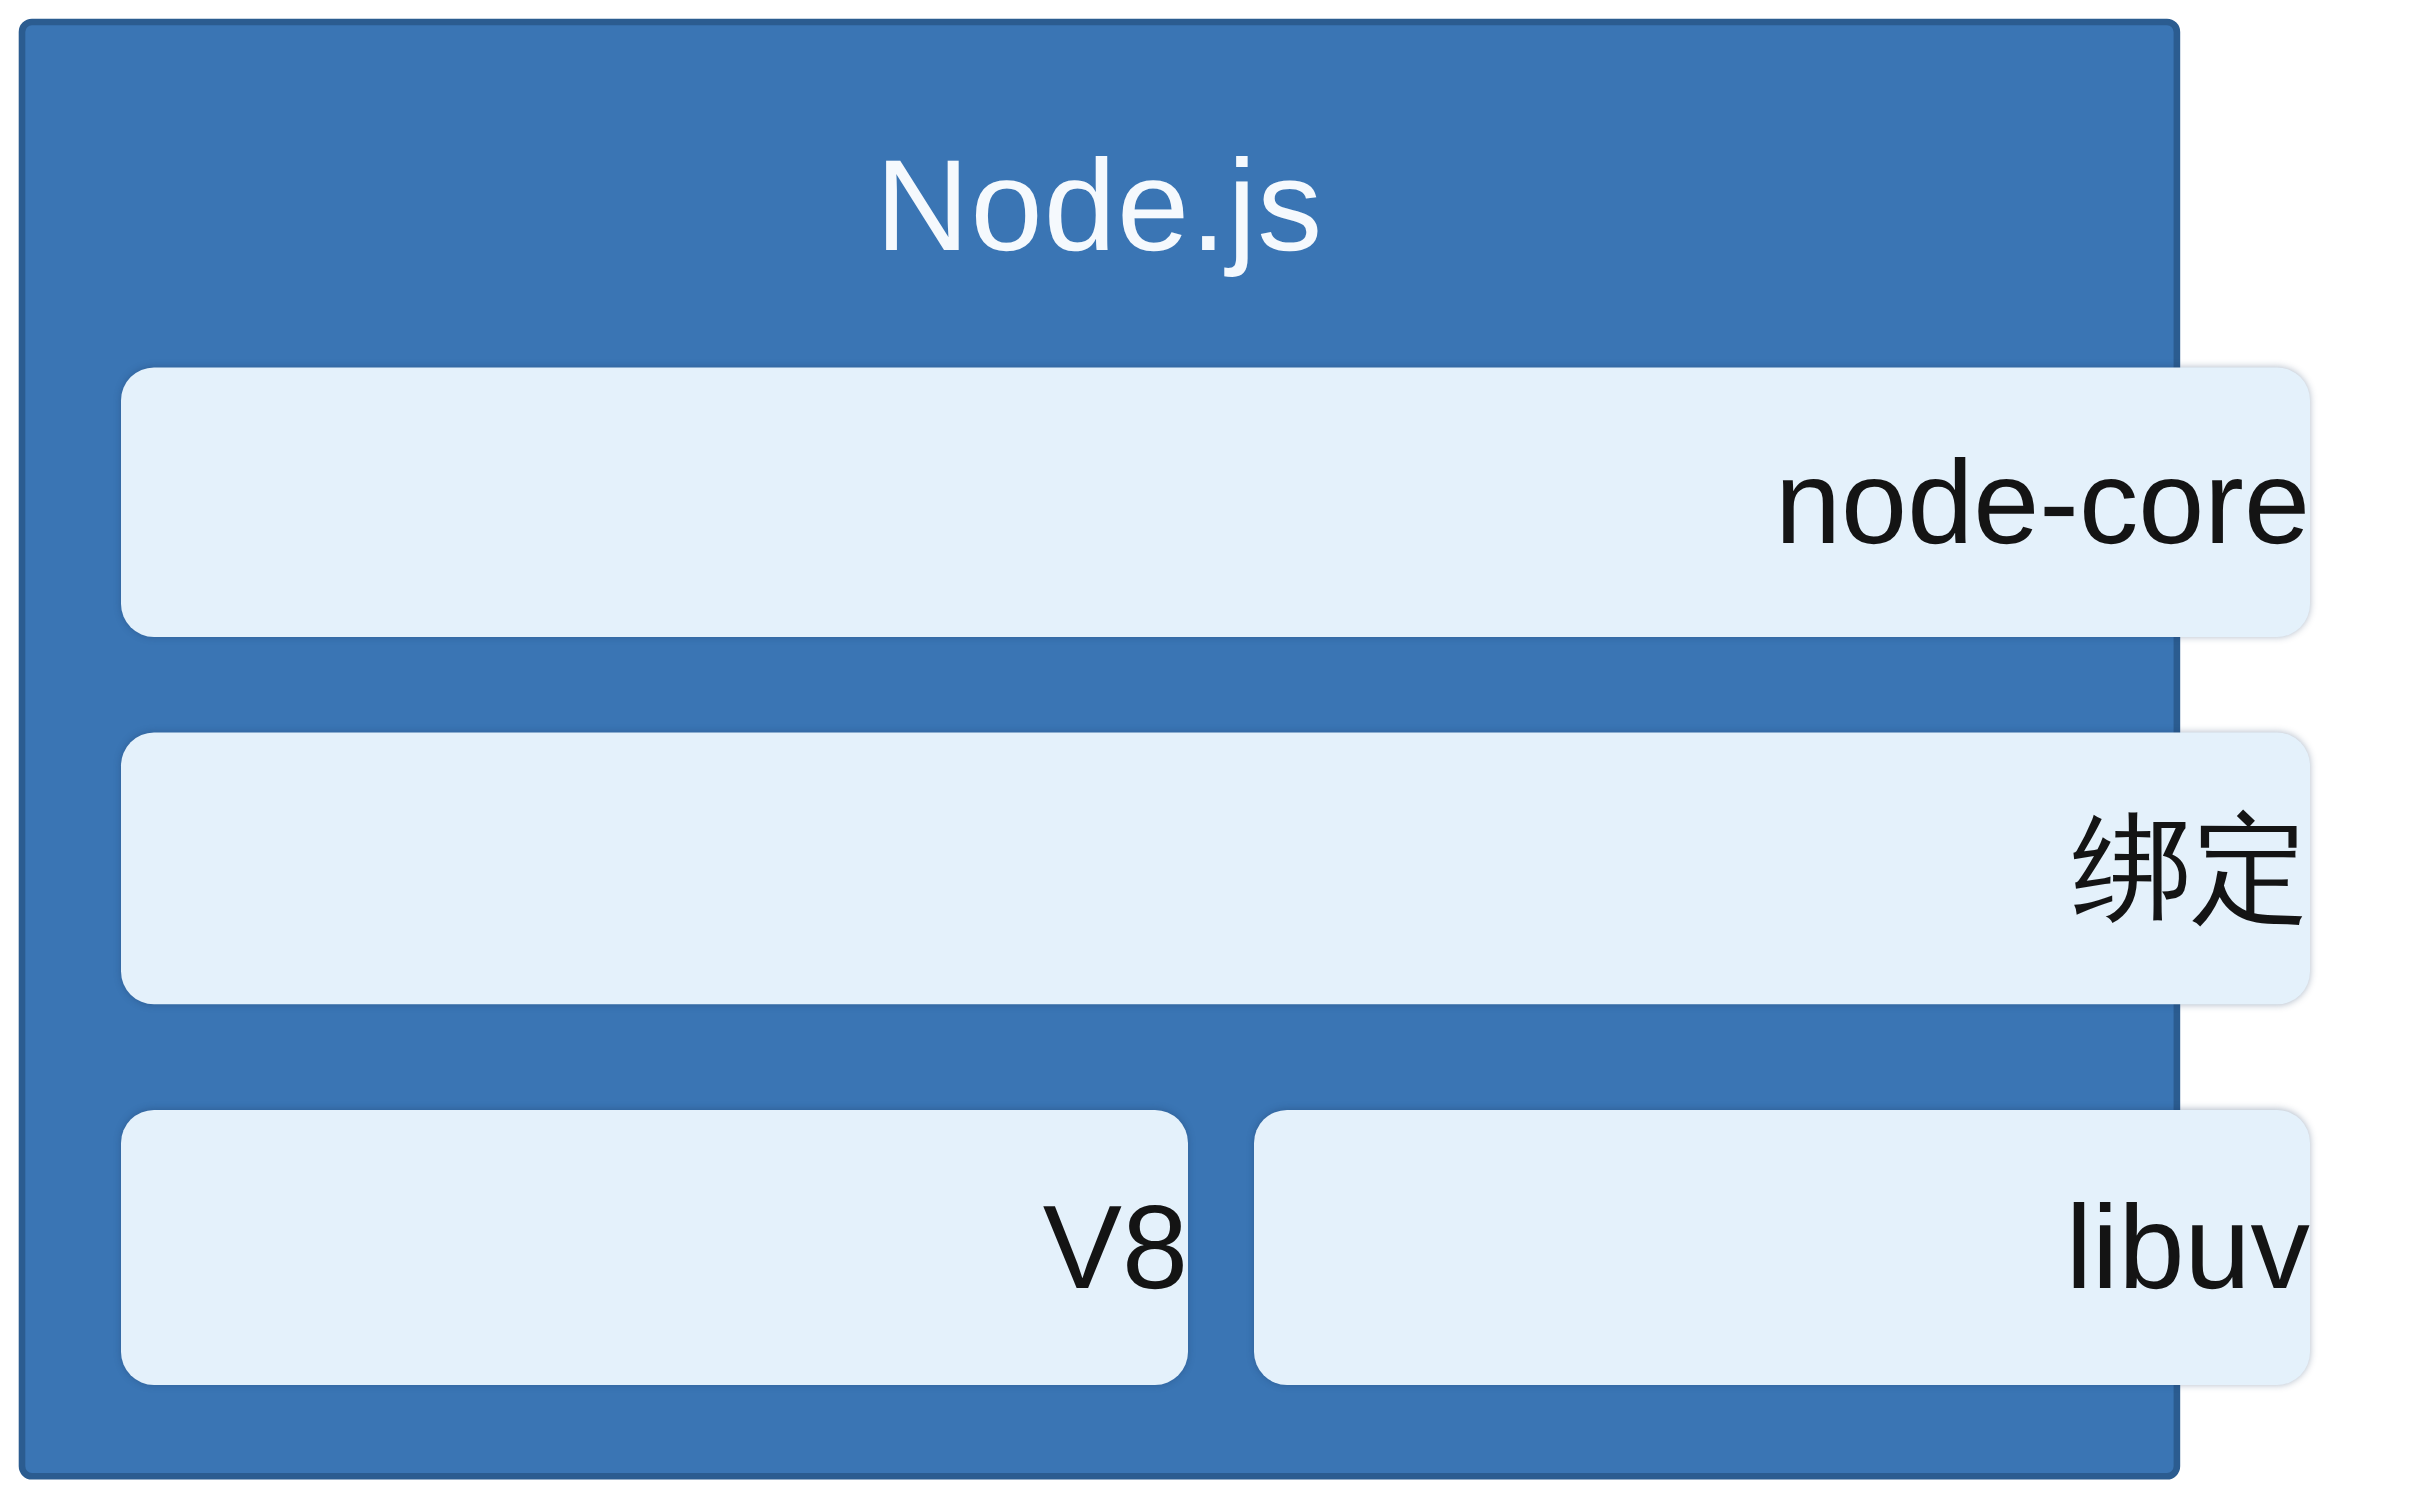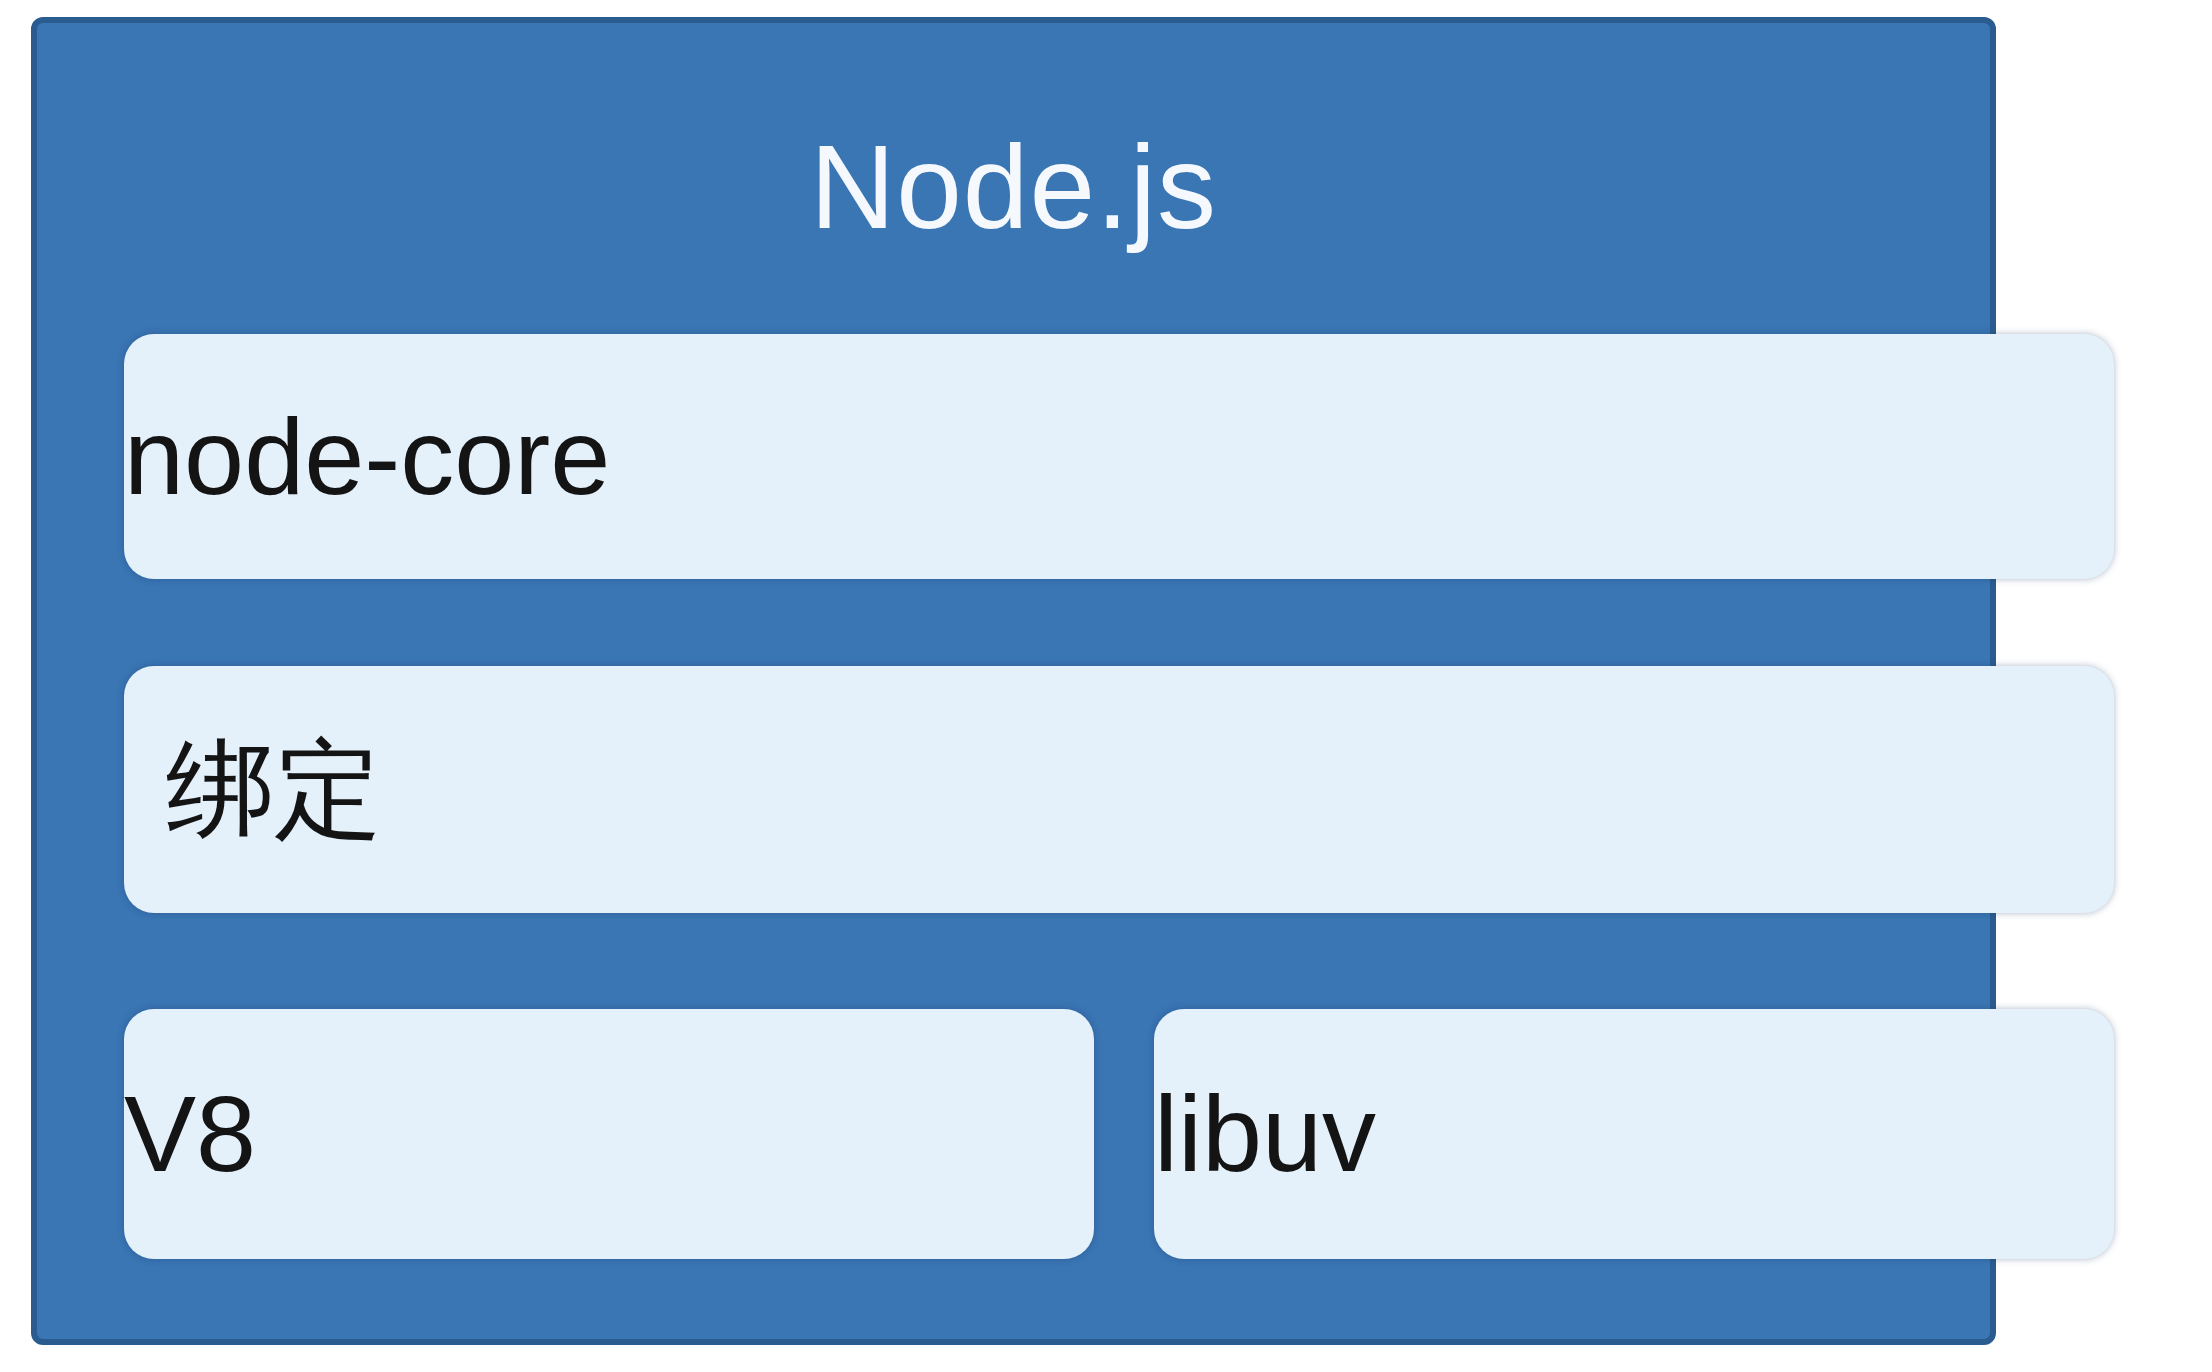--- a/index.html
+++ b/index.html
@@ -19,21 +19,21 @@
     overflow: hidden;
   }
   .stage {
     position: relative;
     width: 2212px;
     height: 1372px;
     background: var(--page-bg);
   }
   .frame {
     position: absolute;
-    left: 31px;
+    left: 17px;
     top: 17px;
     width: 1965px;
     height: 1328px;
     background: var(--frame-fill);
     border: 6px solid var(--frame-border);
     border-radius: 12px;
   }
   .frame-title {
     position: absolute;
     left: 0;
@@ -46,21 +46,21 @@
     font-weight: 400;
     letter-spacing: 1px;
   }
   .layer-box {
     position: absolute;
     background: var(--box-fill);
     border-radius: 30px;
     box-shadow: 0 0 7px rgba(25, 55, 95, 0.35);
     display: flex;
     align-items: center;
-    justify-content: flex-start;
+    justify-content: flex-end;
   }
   .layer-box .label {
     font-size: 108px;
     line-height: 1;
     color: var(--label-text);
     white-space: nowrap;
   }
   .box-node-core { left: 87px; top: 311px; width: 1990px; height: 245px; }
   .box-bindings  { left: 87px; top: 643px; width: 1990px; height: 247px; padding-left: 42px; }
   .box-v8        { left: 87px;  top: 986px; width: 970px; height: 250px; }

